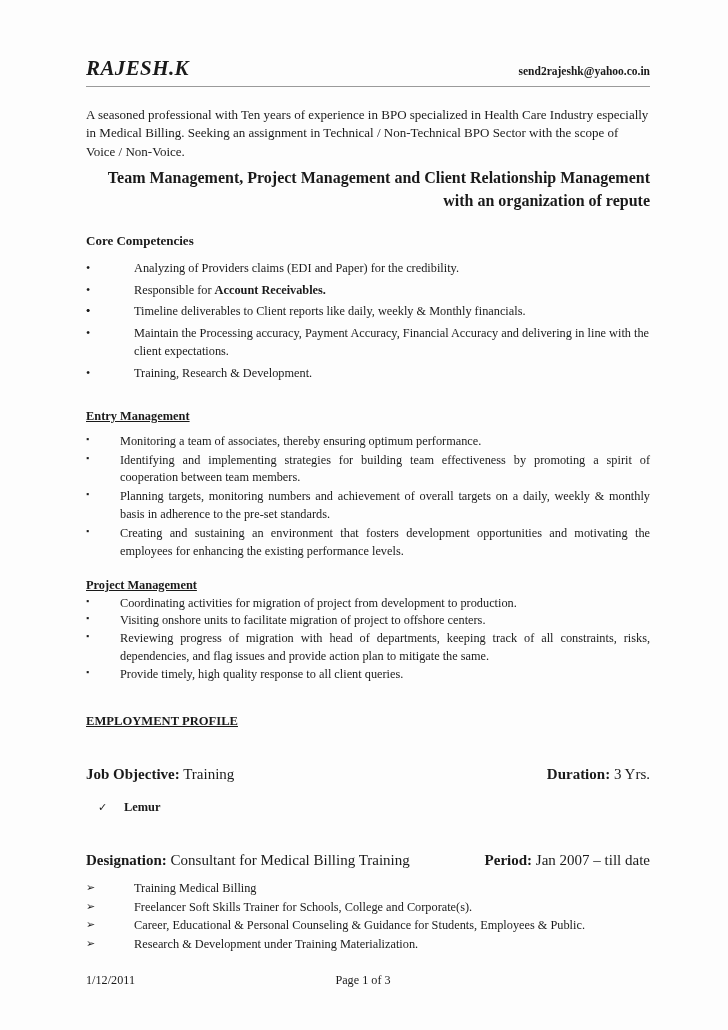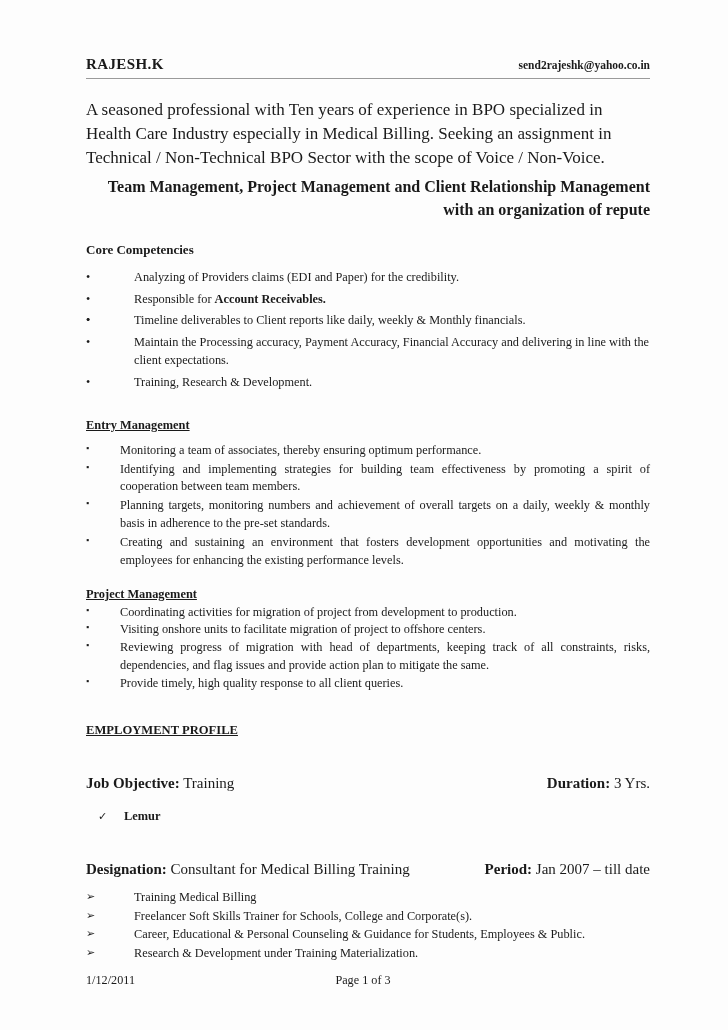--- a/index.html
+++ b/index.html
@@ -22,36 +22,37 @@
     box-sizing: border-box;
     padding: 56px 78px 0 86px;
   }
   
   .header-row {
     display: flex;
     align-items: baseline;
     justify-content: space-between;
   }
   .name {
-    font-size: 15px;
+    font-size: 21px;
     font-weight: bold;
     letter-spacing: 0.4px;
+    font-style: italic;
   }
   .email {
     font-size: 11.5px;
     font-weight: bold;
   }
   .header-rule {
     margin-top: 5px;
     border-bottom: 1px solid #9a9a9a;
   }
   
   .para {
     margin-top: 19px;
-    font-size: 17px;
+    font-size: 13px;
     line-height: 1.42;
     text-align: left;
   }
   .bold-para {
     margin-top: 6px;
     font-size: 16px;
     font-weight: bold;
     line-height: 1.42;
     text-align: right;
   }

